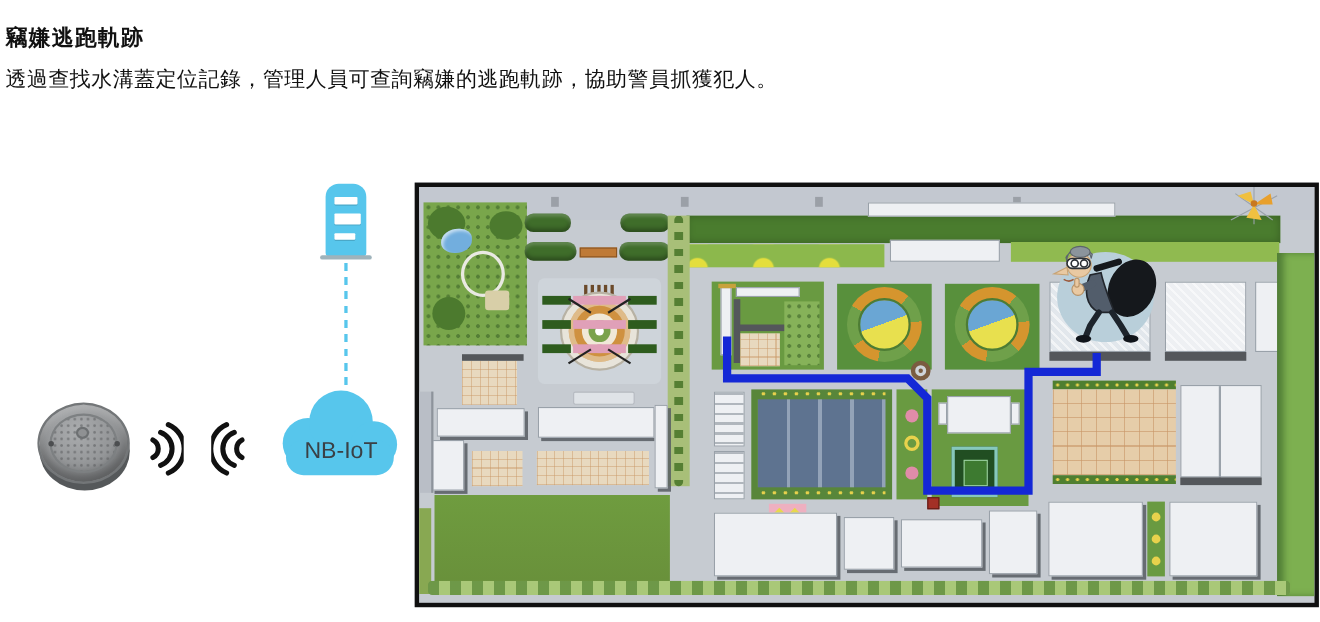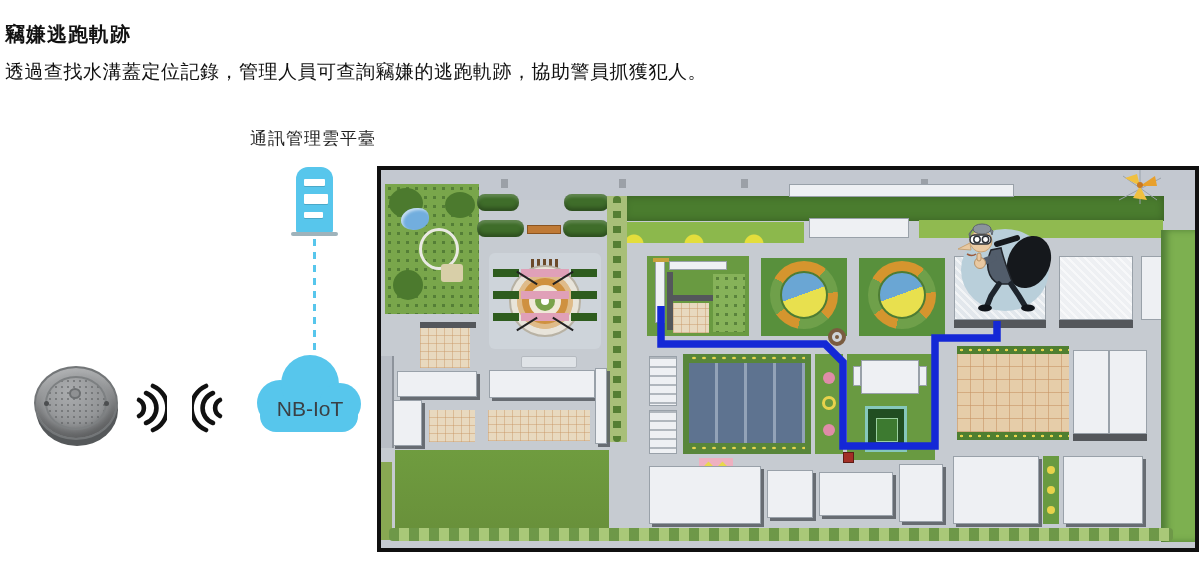--- a/index.html
+++ b/index.html
@@ -70,21 +70,20 @@
   .traj polyline{stroke:var(--trajectory-blue);stroke-width:7.5;fill:none;stroke-linejoin:miter;}
 </style>
 </head>
 <body>
 
 <div id="stage">
 
   <div class="abs page-title">竊嫌逃跑軌跡</div>
   <div class="abs page-subtitle">透過查找水溝蓋定位記錄，管理人員可查詢竊嫌的逃跑軌跡，協助警員抓獲犯人。</div>
 
-  <div class="abs platform-label">通訊管理雲平臺</div>
 
   <div class="abs server">
     <span class="slot" style="top:12px;width:21px;height:7px;"></span>
     <span class="slot" style="top:27px;width:24px;height:10px;"></span>
     <span class="slot" style="top:45px;width:19px;height:6px;"></span>
   </div>
   <div class="abs server-base"></div>
   <div class="abs dash-line"></div>
 
   <svg class="abs cloud-svg" viewBox="0 0 126 98">

